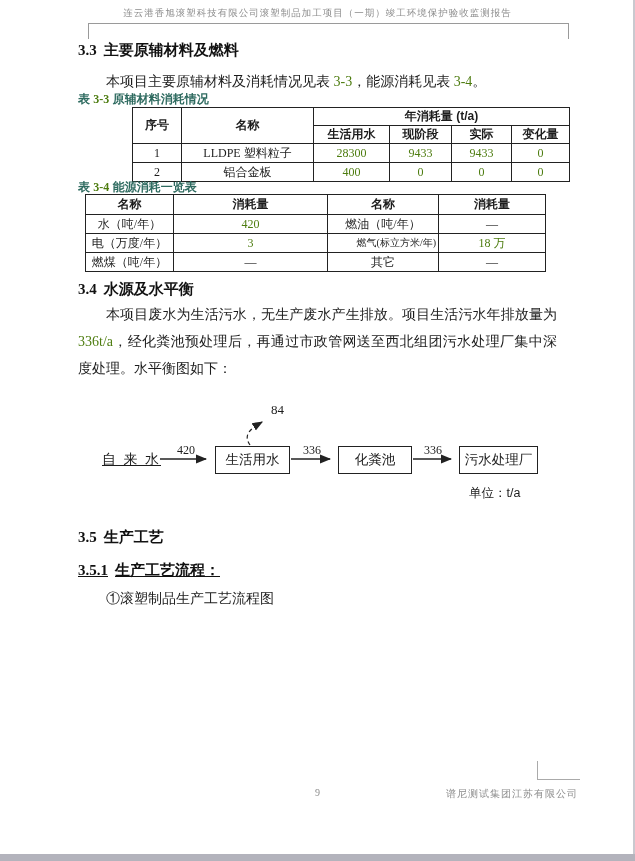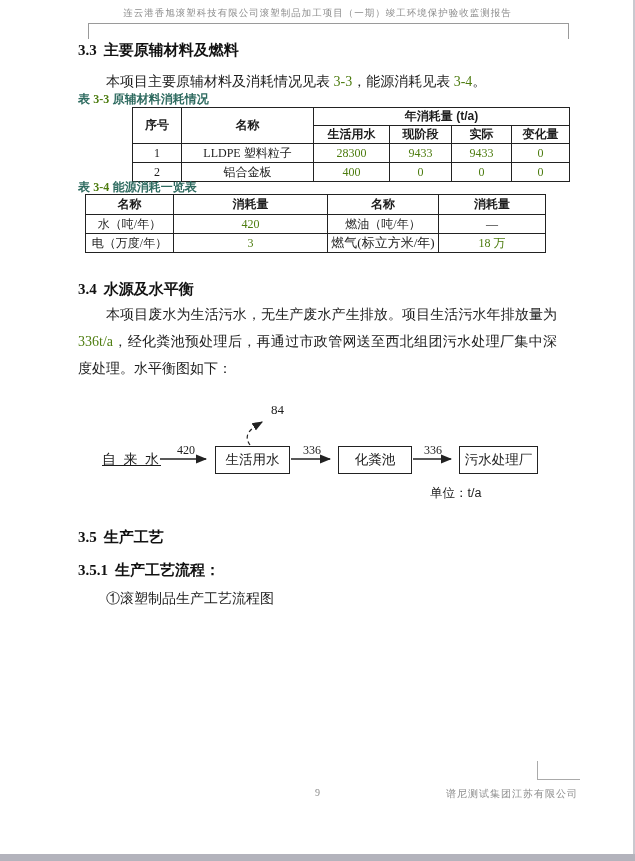--- a/index.html
+++ b/index.html
@@ -36,30 +36,30 @@
   .tcap .num { font-family:"Liberation Serif", serif; }
 
   
   table.tbl { position:absolute; border-collapse:collapse; table-layout:fixed;
     font-size:12px; text-align:center; color:#1c1c1c; }
   table.tbl td { border:1px solid #222; padding:0 2px; overflow:hidden; white-space:nowrap; }
   table.tbl tr.hdr td { font-weight:bold; font-family:"Liberation Sans", sans-serif; }
   .t33 tr.hr1 td { height:16px; } .t33 tr.hr2 td { height:16px; }
   .t33 tr.dr td { height:18px; }
   .t34 tr.hdr td { height:19px; } .t34 tr.dr td { height:18px; }
-  .cell-sm { font-size:13px; }
+  .cell-sm { font-size:10px;text-align:right; }
 
   
   .diagram-svg { position:absolute; left:0; top:395px; width:635px; height:110px; }
   .dbox { position:absolute; top:446px; height:26px; line-height:26px; border:1px solid #222;
     text-align:center; font-size:13.5px; background:#fff; }
   .dlabel { position:absolute; top:443px; font-size:12px; text-align:center; }
   .dsource { position:absolute; left:102px; top:451px; font-size:14px; letter-spacing:2px;text-decoration:underline; }
   .dloss { position:absolute; left:271px; top:402px; font-size:13px; }
-  .dunit { position:absolute; left:430px; top:485px; font-size:12.5px;
+  .dunit { position:absolute; left:469px; top:485px; font-size:12.5px;
     font-family:"Liberation Sans", sans-serif; }
 </style>
 </head>
 <body>
 
 <div class="page">
 
   <div class="doc-header-title">连云港香旭滚塑科技有限公司滚塑制品加工项目（一期）竣工环境保护验收监测报告</div>
   <div class="header-rule"></div>
   <div class="tick left"></div>
@@ -140,20 +140,26 @@
       <td class="num">420</td>
       <td>燃油（吨/年）</td>
       <td>—</td>
     </tr>
     <tr class="dr">
       <td>电（万度/年）</td>
       <td class="num">3</td>
       <td class="cell-sm">燃气(标立方米/年)</td>
       <td class="num">18 万</td>
     </tr>
+    <tr class="dr">
+      <td>燃煤（吨/年）</td>
+      <td>—</td>
+      <td>其它</td>
+      <td>—</td>
+    </tr>
   </tbody>
     </table>
 
   <div class="h2h" style="top:280px;">
     <span class="h-num">3.4</span><span>水源及水平衡</span>
   </div>
 
   <div class="para" style="top:301px;">
     <span>本项目废水为生活污水，无生产废水产生排放。项目生活污水年排放量为</span><span class="num">336t/a</span><span>，经化粪池预处理后，再通过市政管网送至西北组团污水处理厂集中深度处理。水平衡图如下：</span>
   </div>
@@ -176,21 +182,21 @@
   <div class="dloss">84</div>
   <div class="dlabel" style="left:289px; width:46px;">336</div>
   <div class="dbox" style="left:338px; width:72px;">化粪池</div>
   <div class="dlabel" style="left:411px; width:44px;">336</div>
   <div class="dbox" style="left:459px; width:77px;">污水处理厂</div>
   <div class="dunit">单位：t/a</div>
 
   <div class="h2h" style="top:528px;">
     <span class="h-num">3.5</span><span>生产工艺</span>
   </div>
-  <div class="h2h" style="top:561px;">
+  <div class="h2h" style="top:561px;text-decoration:underline;">
     <span class="h-num">3.5.1</span><span>生产工艺流程：</span>
   </div>
   <div class="para" style="top:585px; text-indent:28px;">
     <span>①滚塑制品生产工艺流程图</span>
   </div>
 
   <div class="footer-mark-v"></div>
   <div class="footer-mark-h"></div>
   <div class="footer-page">9</div>
   <div class="footer-company">谱尼测试集团江苏有限公司</div>

